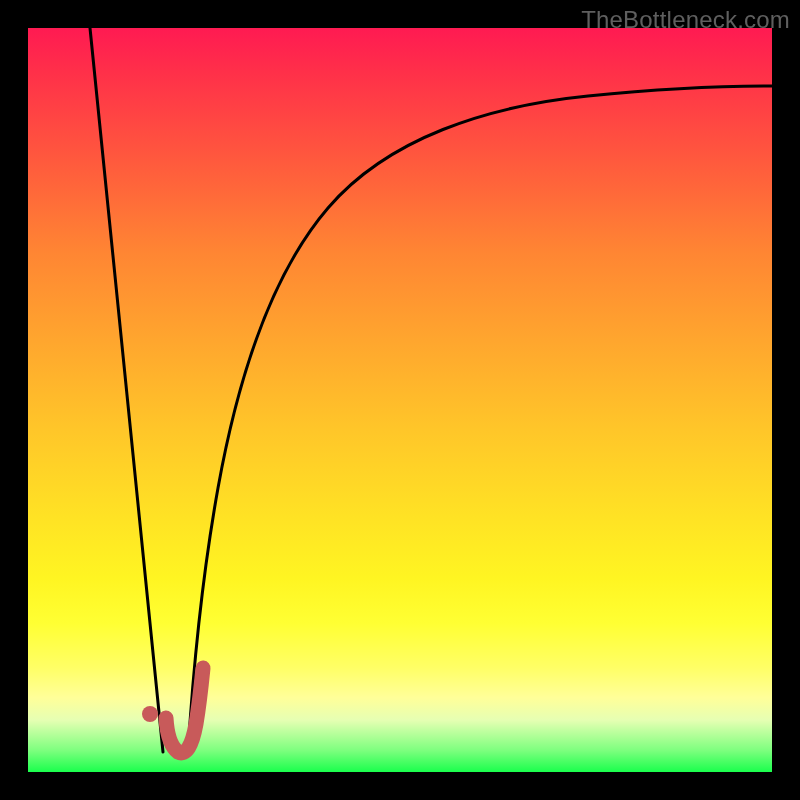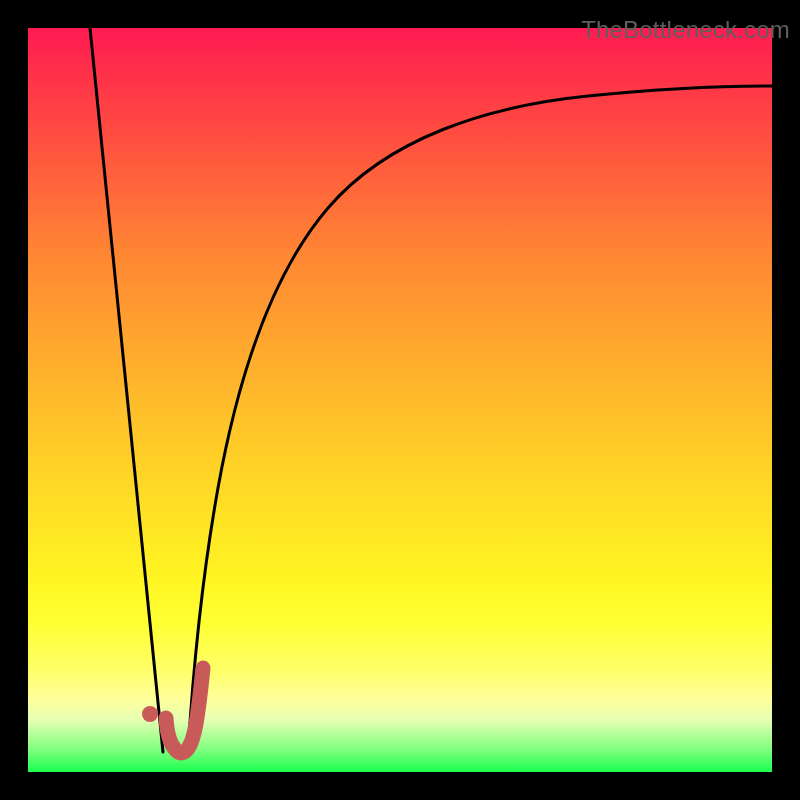--- a/index.html
+++ b/index.html
@@ -30,21 +30,21 @@
       #ffff99 90%,
       #e6ffb3 93%,
       #b3ff99 95%,
       #80ff80 97%,
       #4dff66 98.5%,
       #1aff4d 100%
     );
   }
   .watermark {
     position: absolute;
-    top: 16px;
+    top: 6px;
     right: 10px;
     font-family: Arial, Helvetica, sans-serif;
     font-size: 24px;
     font-weight: 500;
     color: #5f5f5f;
     letter-spacing: 0.2px;
     user-select: none;
   }
   svg.curves {
     position: absolute;

